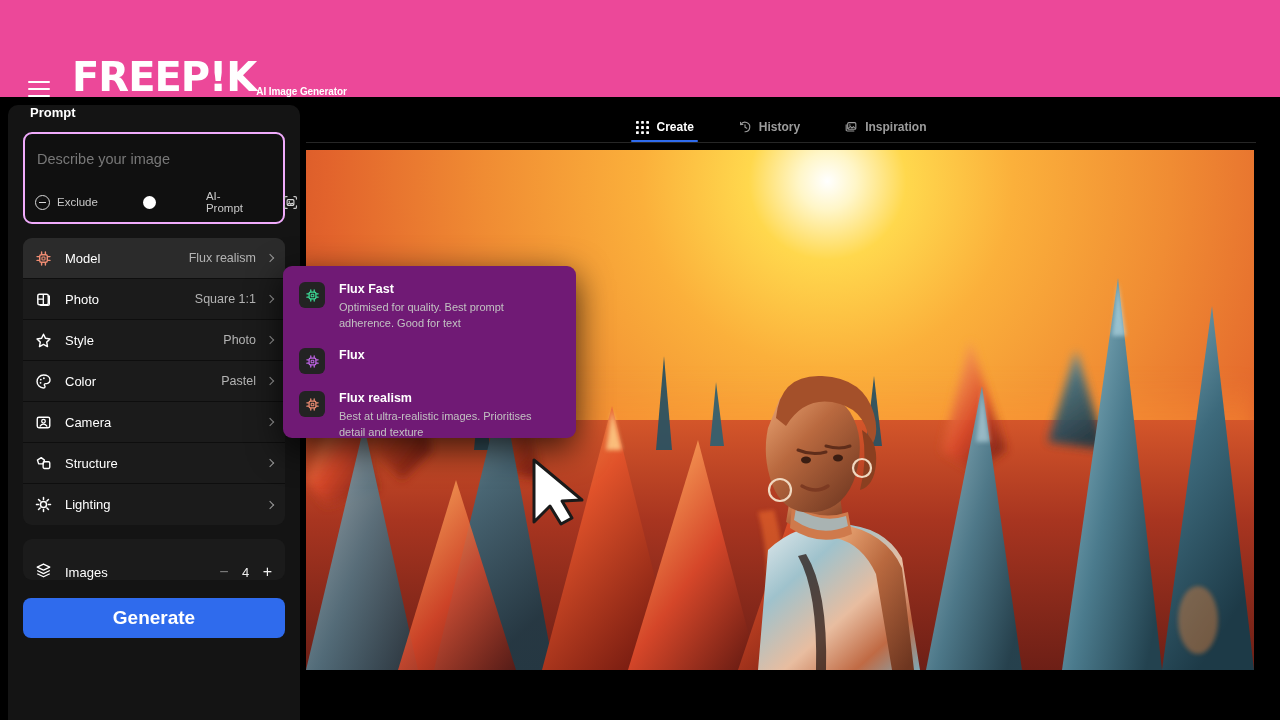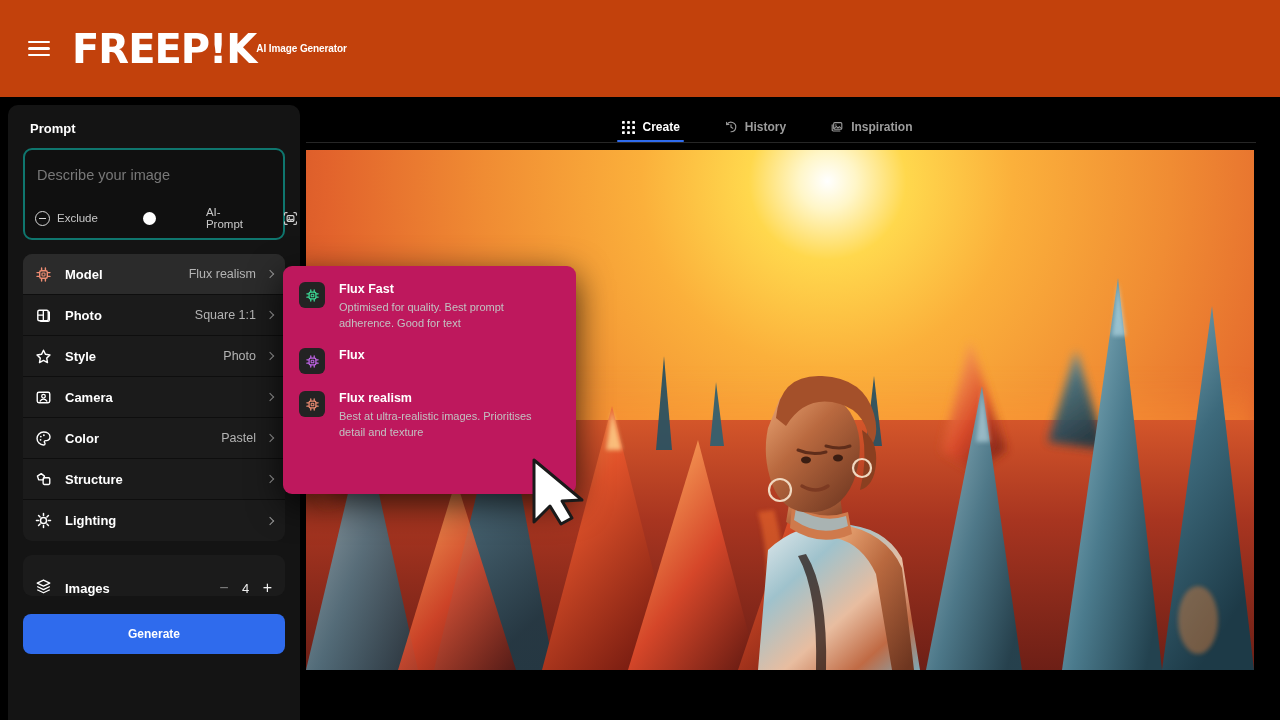--- a/index.html
+++ b/index.html
@@ -3,34 +3,34 @@
 <meta charset="utf-8">
 <style>
   * { margin:0; padding:0; box-sizing:border-box; }
   html,body { width:1280px; height:720px; background:#000; overflow:hidden; }
   body { font-family:"Liberation Sans", sans-serif; -webkit-font-smoothing:antialiased; }
 
   #app { position:relative; width:1280px; height:720px; background:#000; }
 
   
   .header { position:absolute; left:0; top:0; width:1280px; height:97px;
-            background:#c2410c; display:flex; align-items:center; }
+            background:#ec4899; display:flex; align-items:flex-end; }
   .hamburger { margin-left:28px; width:22px; height:16px; display:flex; flex-direction:column;
                justify-content:space-between; cursor:pointer; }
   .hamburger span { display:block; height:2.4px; background:#fff; border-radius:2px; width:100%; }
   .brand { margin-left:22px; font-size:40px; font-weight:bold; color:#fff;
            letter-spacing:-1px; font-family:"DejaVu Sans", sans-serif; line-height:1; }
   .subtitle { font-size:10px; font-weight:bold; color:#fff; letter-spacing:-0.1px; }
 
   
   .sidebar { position:absolute; left:8px; top:105px; width:292px; height:615px;
              background:#141414; border-radius:10px 10px 0 0; padding:0 15px; }
-  .panel-title { font-size:13px; font-weight:bold; color:#fff; padding-top:16px; padding-left:7px; }
-
-  .prompt-box { margin-top:12px; height:92px; border:2px solid #0f766e; border-radius:9px;
+  .panel-title { font-size:13px; font-weight:bold; color:#fff; padding-left:7px; }
+
+  .prompt-box { margin-top:12px; height:92px; border:2px solid #f0abfc; border-radius:9px;
                 background:#101010; position:relative; }
   .prompt-placeholder { position:absolute; left:12px; top:17px; font-size:14.5px; color:#787878; }
   .prompt-tools { position:absolute; left:0; right:0; bottom:9px; height:22px;
                   display:flex; align-items:center; padding:0 10px;gap:39px; }
   .exclude { display:flex; align-items:center; gap:7px; cursor:pointer; }
   .exclude-label { font-size:11.5px; color:#c8c8c8; }
   .icon-minus-circle { width:15px; height:15px; border:1.4px solid #d8d8d8; border-radius:50%;
                        position:relative; }
   .icon-minus-circle::before { content:""; position:absolute; left:2.6px; top:6px; width:7.5px;
                                height:1.4px; background:#d8d8d8; }
@@ -41,37 +41,37 @@
   .ai-label { margin-left:9px; font-size:11.5px; color:#c8c8c8; }
   .img-upload { margin-left:auto; width:17px; height:17px; cursor:pointer; }
 
   .opt-list { margin-top:14px; border-radius:9px; overflow:hidden; background:#1b1b1b; }
   .opt-row { height:41px; display:flex; align-items:center; padding:0 12px 0 11px;
              border-bottom:1px solid #0e0e0e; cursor:pointer; }
   .opt-row:last-child { border-bottom:none; }
   .opt-row.active { background:#2b2b2b; }
   .opt-ico { width:19px; height:19px; display:flex; align-items:center; justify-content:center;
              flex:0 0 19px; }
-  .opt-label { margin-left:12px; font-size:13px; font-weight:bold; color:#fff; }
+  .opt-label { margin-left:12px; font-size:13px; font-weight:normal; color:#fff; }
   .opt-value { margin-left:auto; font-size:12.5px; color:#b4b4b4; }
   .chev { margin-left:11px; width:6px; height:6px; border-right:1.5px solid #9a9a9a;
           border-top:1.5px solid #9a9a9a; transform:rotate(45deg); flex:0 0 6px; }
 
   .images-row { margin-top:14px; height:41px; background:#1b1b1b; border-radius:9px;
                 display:flex; align-items:flex-end; padding:0 13px 0 11px; }
   .step-minus { font-size:16px; color:#7d7d7d; margin-left:auto; cursor:pointer; line-height:1; }
   .step-val { font-size:13px; color:#efefef; margin:0 13px; min-width:8px; text-align:center; }
   .step-plus { font-size:16px; color:#efefef; cursor:pointer; line-height:1; }
 
   .generate { margin-top:18px; height:40px; background:#2f6bed; border-radius:8px; color:#fff;
-              font-size:12px; font-weight:bold; display:flex; align-items:center;
+              font-size:19px; font-weight:bold; display:flex; align-items:center;
               justify-content:center; cursor:pointer; border:none; width:100%; font-family:inherit; }
 
   
-  .tabs { position:absolute; left:292px; top:105px; width:950px; height:37px;
+  .tabs { position:absolute; left:306px; top:105px; width:950px; height:37px;
           display:flex; align-items:flex-end; justify-content:center; gap:44px; }
   .tab { display:flex; align-items:center; gap:7px; padding-bottom:8px; cursor:pointer;
          position:relative; }
   .tab-label { font-size:12px; color:#9c9c9c; font-weight:bold; }
   .tab.active .tab-label { color:#fff; }
   .tab.active::after { content:""; position:absolute; left:-4px; right:-4px; bottom:0;
                        height:2.5px; background:#2f6bed; border-radius:2px; }
   .tab-ico { width:14px; height:14px; display:flex; align-items:center; justify-content:center; }
   .tabs-divider { position:absolute; left:306px; top:142px; width:950px; height:1px;
                   background:#262626; }
@@ -83,22 +83,22 @@
          background:
            radial-gradient(circle at 55% 6%, #ffffff 0%, #fff6c8 4%, #ffd84d 11%, #fbb03b 26%, #f08c33 48%, #e2632c 70%, #b8391f 100%); }
   .ground { position:absolute; left:0; right:0; top:52%; bottom:0;
             background:linear-gradient(180deg, #d4562a 0%, #a83520 40%, #6d1f16 100%); }
   .haze { position:absolute; left:0; right:0; top:44%; height:22%;
           background:linear-gradient(180deg, rgba(255,170,60,0) 0%, rgba(255,150,50,.55) 55%, rgba(200,70,30,0) 100%);
           filter:blur(9px); }
   .cursor { position:absolute; pointer-events:none; }
 
   
-  .popup { position:absolute; left:283px; top:266px; width:293px; height:228px;
-           background:#be185d; border-radius:9px; padding:16px 18px 0 16px;
+  .popup { position:absolute; left:283px; top:266px; width:293px; height:172px;
+           background:#701a75; border-radius:9px; padding:16px 18px 0 16px;
            box-shadow:0 10px 34px rgba(0,0,0,.75); }
   .pop-item { display:flex; gap:14px; margin-bottom:17px; cursor:pointer; }
   .pop-chip { width:26px; height:26px; border-radius:6px; background:#232323; flex:0 0 26px;
               display:flex; align-items:center; justify-content:center; }
   .pop-title { font-size:12.5px; font-weight:bold; color:#fff; line-height:1.2; }
   .pop-desc { font-size:11px; color:#c2c2c2; line-height:1.42; margin-top:3px; max-width:200px; }
 </style>
 </head>
 <body>
 
@@ -174,41 +174,41 @@
           </svg>
         </span>
         <span class="opt-label">Style</span>
         <span class="opt-value">Photo</span>
         <span class="chev"></span>
       </div>
 
       <div class="opt-row">
         <span class="opt-ico">
           <svg width="19" height="19" viewBox="0 0 20 20" fill="none">
-            <rect x="3.4" y="4.4" width="13.2" height="11.2" rx="1.8" stroke="#fff" stroke-width="1.5"></rect>
-            <circle cx="10" cy="8.7" r="1.9" stroke="#fff" stroke-width="1.35"></circle>
-            <path d="M6.5 13.8c.8-1.5 2-2.2 3.5-2.2s2.7.7 3.5 2.2" stroke="#fff" stroke-width="1.35" stroke-linecap="round"></path>
-          </svg>
-        </span>
-        <span class="opt-label">Camera</span>
-        <span class="opt-value"></span>
-        <span class="chev"></span>
-      </div>
-
-      <div class="opt-row">
-        <span class="opt-ico">
-          <svg width="19" height="19" viewBox="0 0 20 20" fill="none">
             <path d="M10 3.2a6.8 6.8 0 000 13.6c1.1 0 1.6-.7 1.6-1.4 0-.9-.8-1.2-.8-2 0-.7.6-1.2 1.4-1.2h1.3A3.7 3.7 0 0016.8 8c0-2.7-2.9-4.8-6.8-4.8z" stroke="#fff" stroke-width="1.5" stroke-linejoin="round"></path>
             <circle cx="7.2" cy="8" r="0.95" fill="#fff"></circle>
             <circle cx="10.4" cy="6.6" r="0.95" fill="#fff"></circle>
             <circle cx="6.9" cy="11.4" r="0.95" fill="#fff"></circle>
           </svg>
         </span>
         <span class="opt-label">Color</span>
         <span class="opt-value">Pastel</span>
+        <span class="chev"></span>
+      </div>
+
+      <div class="opt-row">
+        <span class="opt-ico">
+          <svg width="19" height="19" viewBox="0 0 20 20" fill="none">
+            <rect x="3.4" y="4.4" width="13.2" height="11.2" rx="1.8" stroke="#fff" stroke-width="1.5"></rect>
+            <circle cx="10" cy="8.7" r="1.9" stroke="#fff" stroke-width="1.35"></circle>
+            <path d="M6.5 13.8c.8-1.5 2-2.2 3.5-2.2s2.7.7 3.5 2.2" stroke="#fff" stroke-width="1.35" stroke-linecap="round"></path>
+          </svg>
+        </span>
+        <span class="opt-label">Camera</span>
+        <span class="opt-value"></span>
         <span class="chev"></span>
       </div>
 
       <div class="opt-row">
         <span class="opt-ico">
           <svg width="19" height="19" viewBox="0 0 20 20" fill="none">
             <path d="M7.6 3.8l3.4 2.6-1.3 4H4.9l-1.3-4z" stroke="#fff" stroke-width="1.45" stroke-linejoin="round"></path>
             <rect x="9.6" y="8.2" width="7" height="7" rx="1.2" stroke="#fff" stroke-width="1.45"></rect>
           </svg>
         </span>

